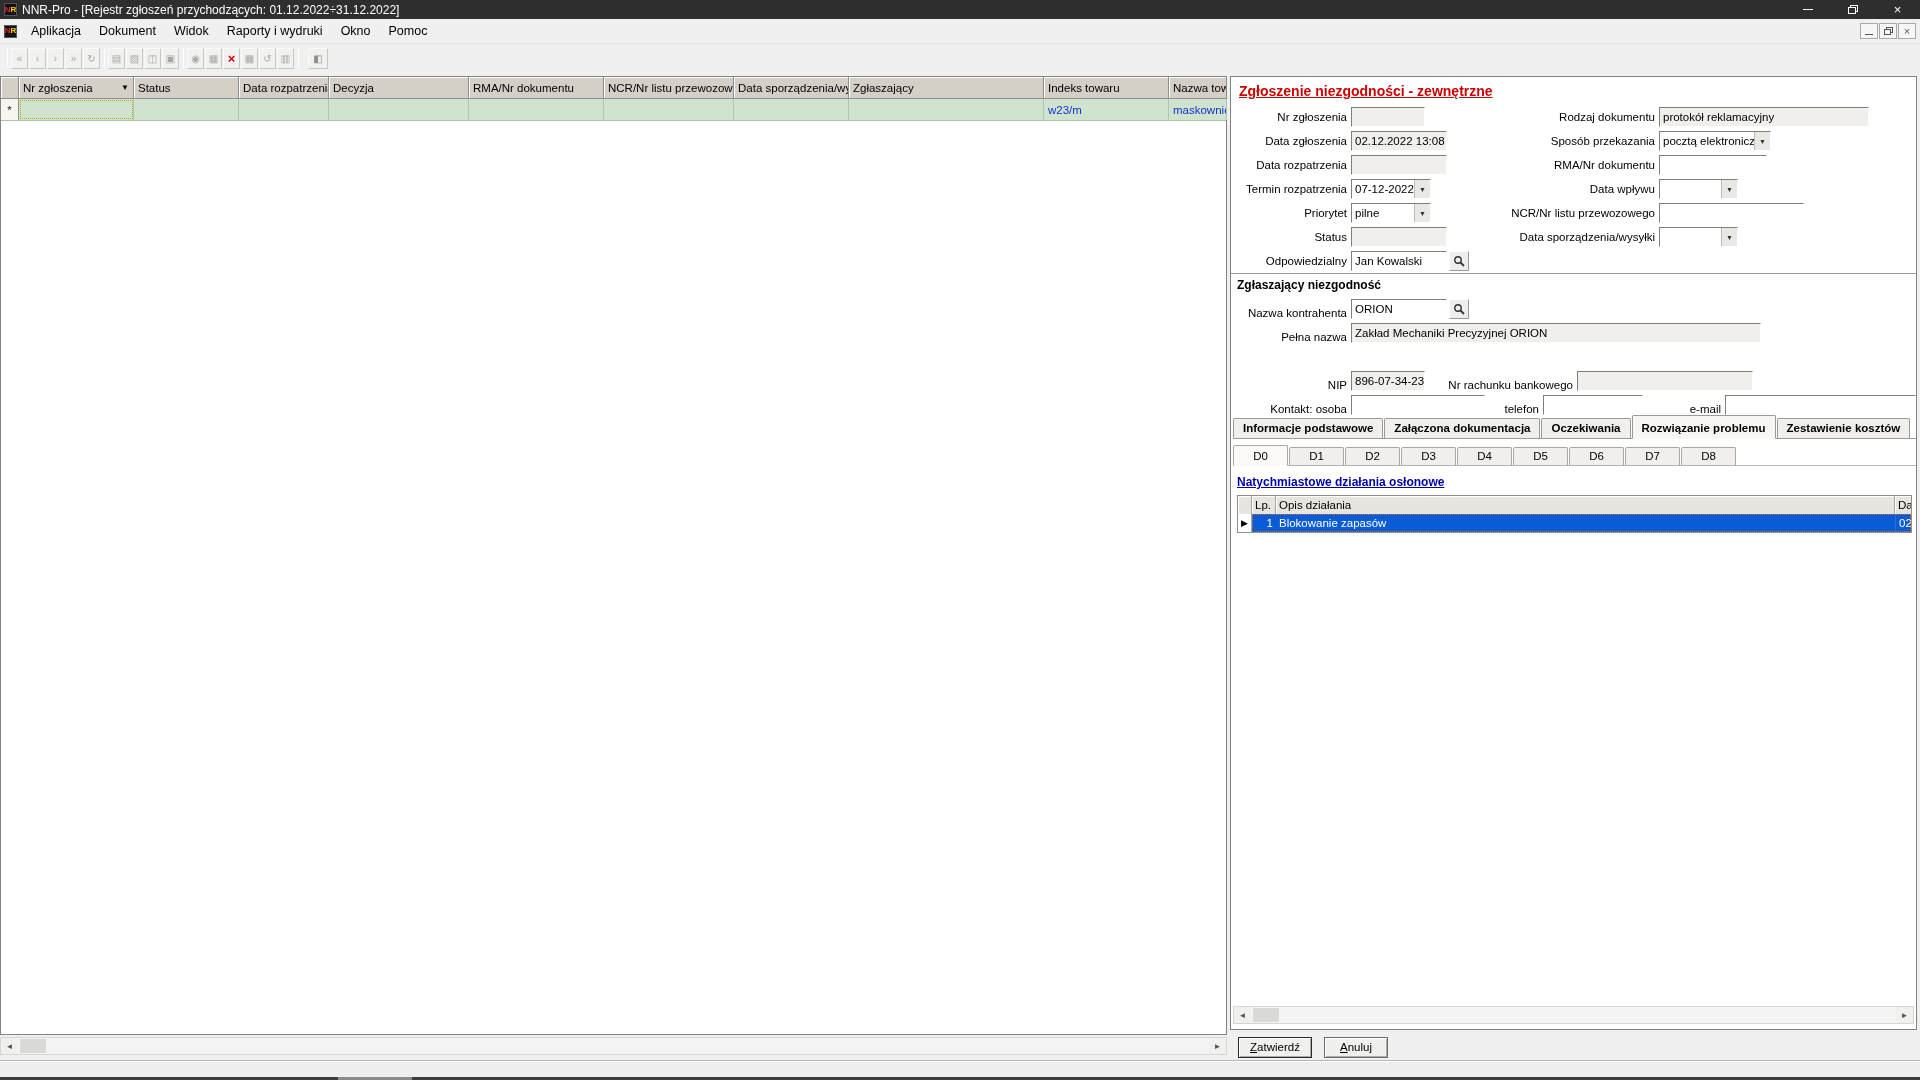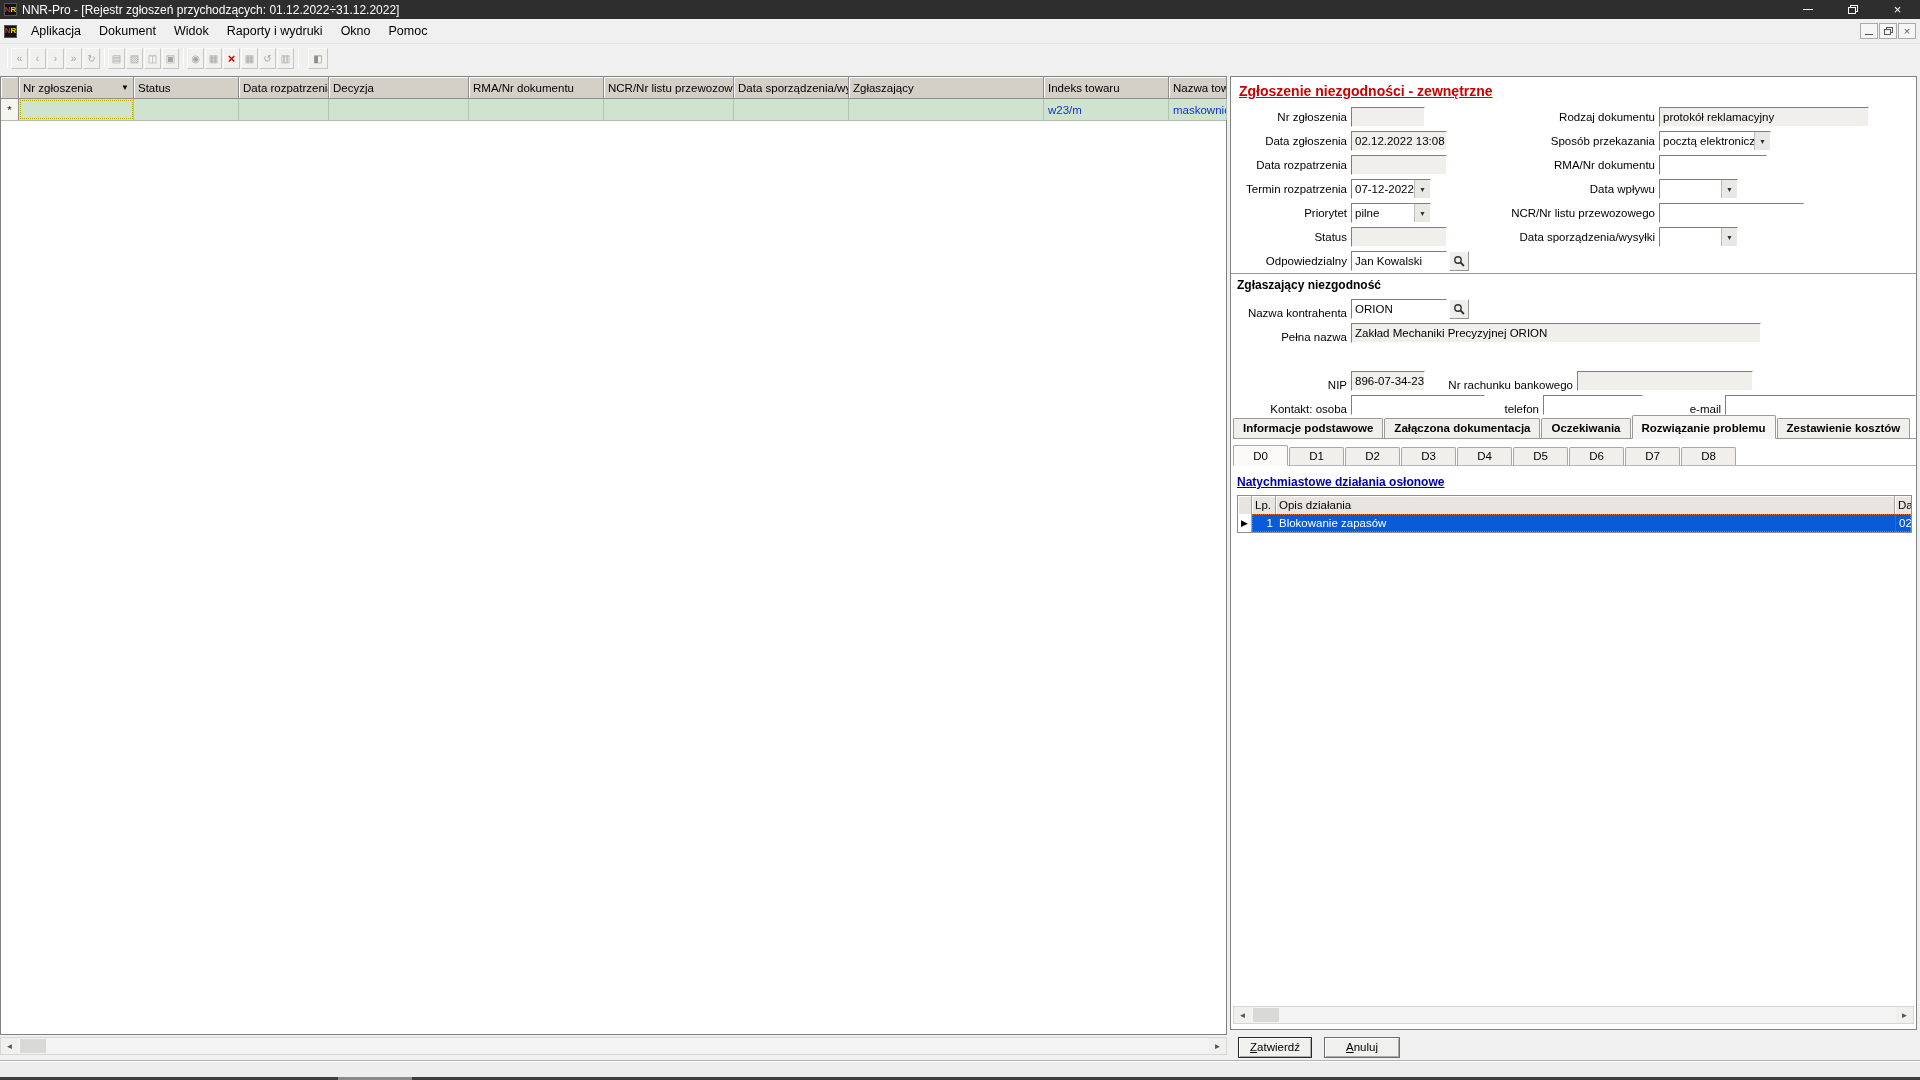--- a/index.html
+++ b/index.html
@@ -97,21 +97,21 @@
   .ath.h-marker{width:14px;} .ath.h-lp{width:24px;} .ath.h-opis{flex:1;} .ath.h-extra{width:16px;}
 
   .panel-scroll{left:1233px;top:1006px;width:681px;}
   .grid-scroll{left:0px;top:1037px;width:1227px;}
 
   
   .btn{position:absolute;top:1037px;height:21px;background:#f0f0ee;border:1px solid #6d6d6d;box-shadow:inset 1px 1px 0 #fff, inset -1px -1px 0 #aaa;font-size:11.5px;font-family:"Liberation Sans",sans-serif;text-align:center;line-height:19px;cursor:default;}
   .btn.default{border:1px solid #2a2a2a;}
   .btn u{text-decoration:underline;}
   #btn-confirm{left:1238px;width:74px;}
-  #btn-cancel{left:1324px;width:76px;}
+  #btn-cancel{left:1324px;width:64px;}
   .groove{position:absolute;left:0;top:1060px;width:1920px;height:2px;border-top:1px solid #b3b3b3;border-bottom:1px solid #fff;}
   .statusbar{position:absolute;left:0;top:1062px;width:1920px;height:15px;background:#eeeeee;}
   .bottomstrip{position:absolute;left:0;top:1077px;width:1920px;height:3px;background:#3e3e3e;}
   .bottomstrip .seg{position:absolute;left:338px;top:0;width:74px;height:3px;background:#8a8a8a;}
 </style>
 </head>
 <body>
 
 <div class="titlebar">
   <div class="app-icon">

